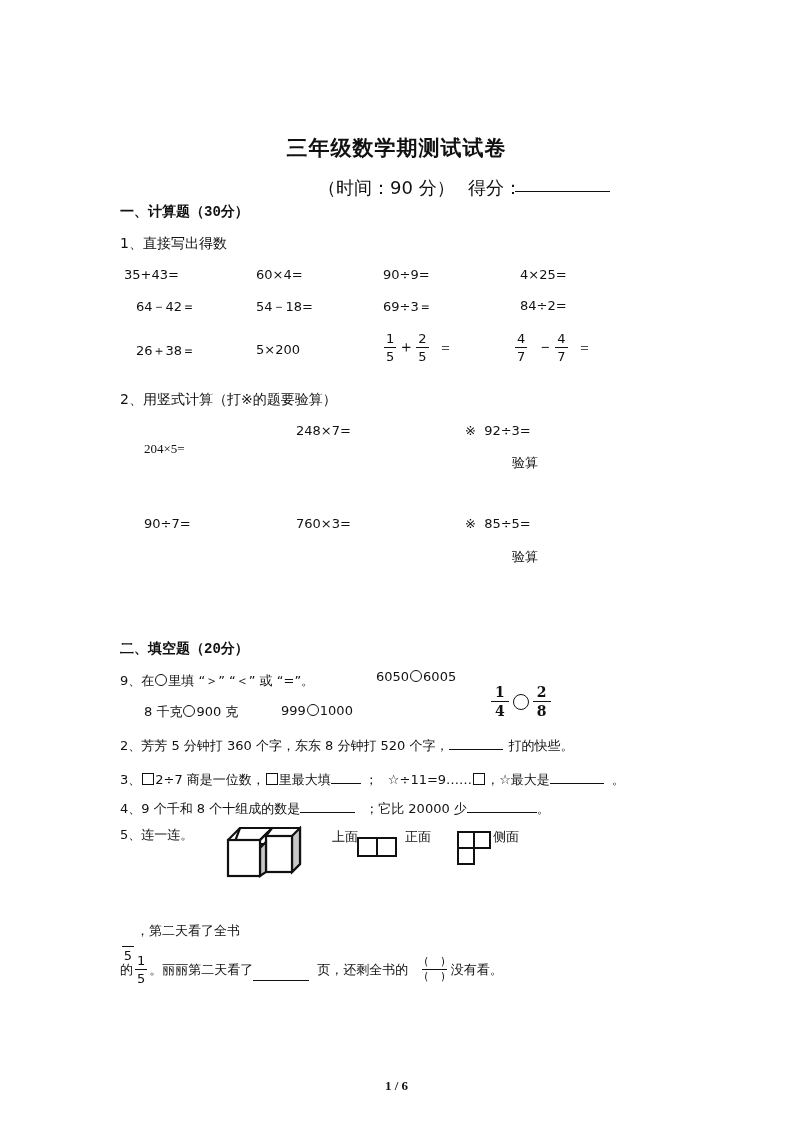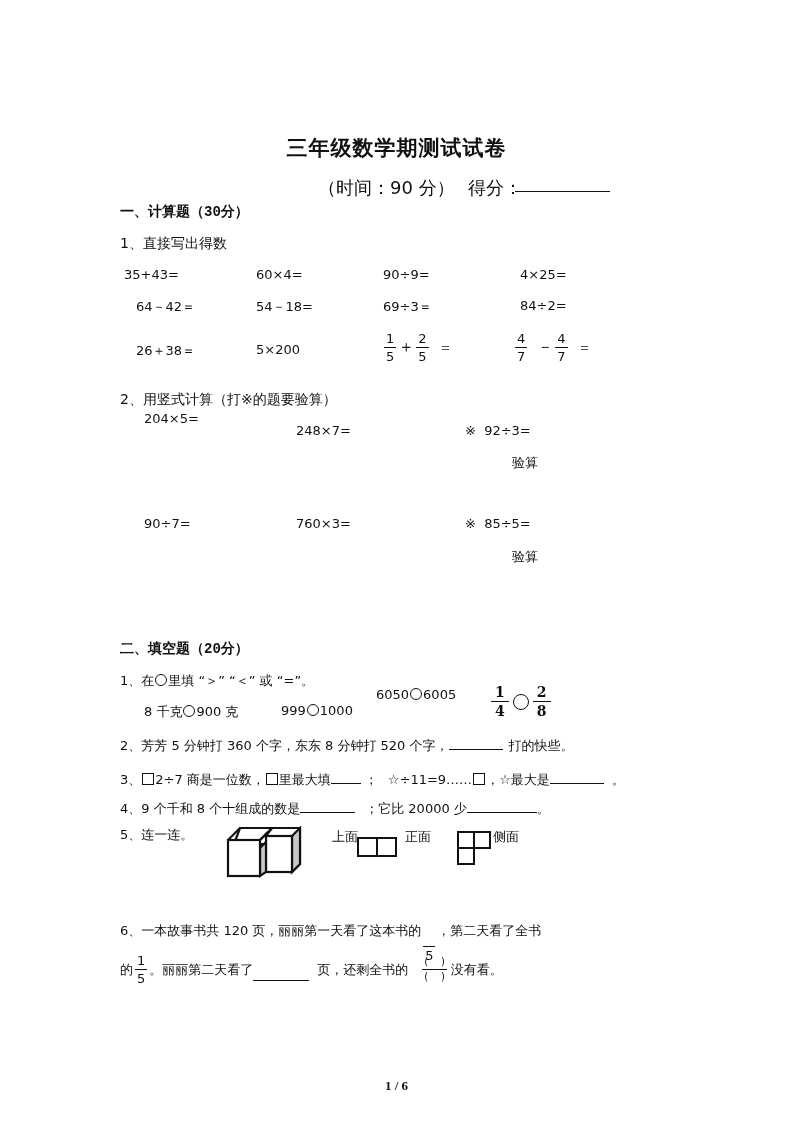--- a/index.html
+++ b/index.html
@@ -66,42 +66,42 @@
     </span>
   <span style="margin-left:8px; font-size:16px;">－</span>
   <span class="frac">
       <span class="n">4</span>
       <span class="d">7</span>
     </span>
   <span style="margin-left:8px; font-size:14px;">＝</span>
 </div>
 
 <div class="abs h2" style="left:120px; top:355px;">2、用竖式计算（打※的题要验算）</div>
-<div class="abs t" style="left:144px; top:375px;">204×5=</div>
+<div class="abs t" style="left:144px; top:405px;font-family:Liberation Serif, serif;">204×5=</div>
 <div class="abs t" style="left:296px; top:387px;">248×7=</div>
 <div class="abs t" style="left:465px; top:387px; white-space:pre;">※  92÷3=</div>
 <div class="abs t" style="left:512px; top:418px;">验算</div>
 
 <div class="abs t" style="left:144px; top:480px;">90÷7=</div>
 <div class="abs t" style="left:296px; top:480px;">760×3=</div>
 <div class="abs t" style="left:465px; top:480px; white-space:pre;">※  85÷5=</div>
 <div class="abs t" style="left:512px; top:512px;">验算</div>
 
 <div class="abs h1" style="left:120px; top:604px;">二、填空题（20分）</div>
 
 <div class="abs t" style="left:120px; top:636px;">
-  <span>1、在</span><span class="circ-sm"></span><span>里填 “＞” “＜” 或 “=”。</span>
+  <span>9、在</span><span class="circ-sm"></span><span>里填 “＞” “＜” 或 “=”。</span>
 </div>
 <div class="abs t" style="left:144px; top:667px;text-align:center;">
   <span>8 千克</span><span class="circ-sm"></span><span>900 克</span>
 </div>
 <div class="abs t" style="left:281px; top:667px;">
   <span>999</span><span class="circ-sm"></span><span>1000</span>
 </div>
-<div class="abs t" style="left:376px; top:651px;">
+<div class="abs t" style="left:376px; top:633px;">
   <span>6050</span><span class="circ-sm"></span><span>6005</span>
 </div>
 <div class="abs" style="left:491px; top:649px; display:flex; align-items:center; gap:4px;">
   <span class="frac fracb">
       <span class="n">1</span>
       <span class="d">4</span>
     </span>
   <span class="circ"></span>
   <span class="frac fracb">
       <span class="n">2</span>
@@ -149,21 +149,21 @@
 
 <svg style="left:457px; top:831px;" width="35" height="34" viewBox="0 0 35 34">
   <g stroke="#111" stroke-width="2" fill="#fff">
     <rect x="1" y="1" width="16" height="16"></rect>
     <rect x="17" y="1" width="16" height="16"></rect>
     <rect x="1" y="17" width="16" height="16"></rect>
   </g>
 </svg>
 
 <div class="abs t" style="left:120px; top:886px;">
-  <span>6、一本故事书共 120 页，丽丽第一天看了这本书的</span><span class="frac" style="vertical-align:-12px; margin:0 2px;">
+  <span class="frac" style="vertical-align:-12px; margin:0 2px;">
       <span class="n" style="width:8px; height:6px;"></span>
       <span class="d">5</span>
     </span><span>，第二天看了全书</span>
 </div>
 <div class="abs t" style="left:120px; top:918px; display:flex; align-items:center;">
   <span>的</span>
   <span class="frac" style="margin:0 2px;">
       <span class="n">1</span>
       <span class="d">5</span>
     </span>

